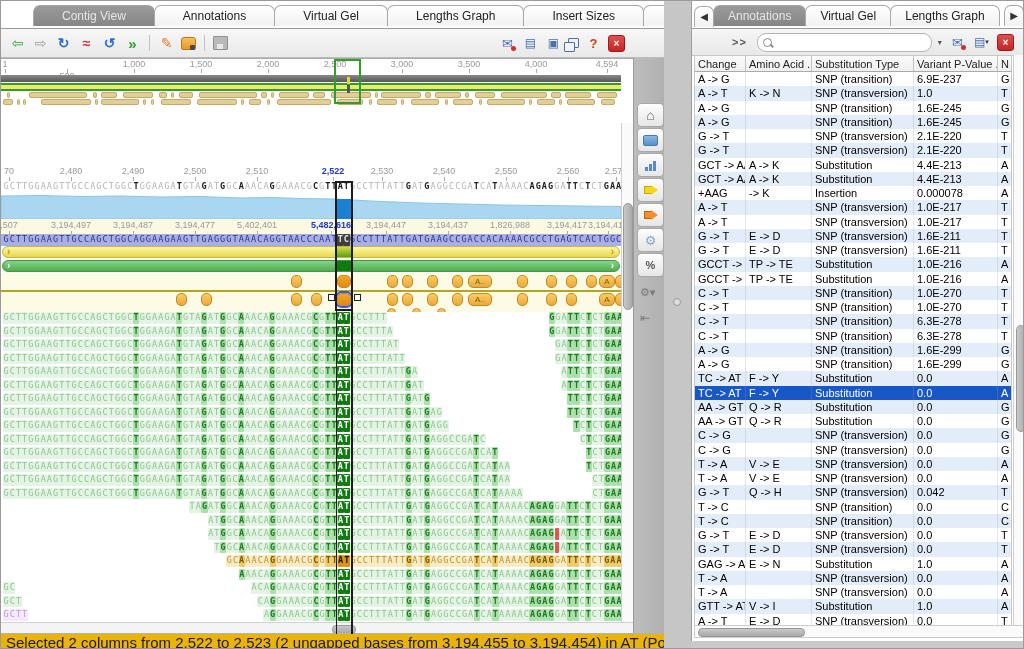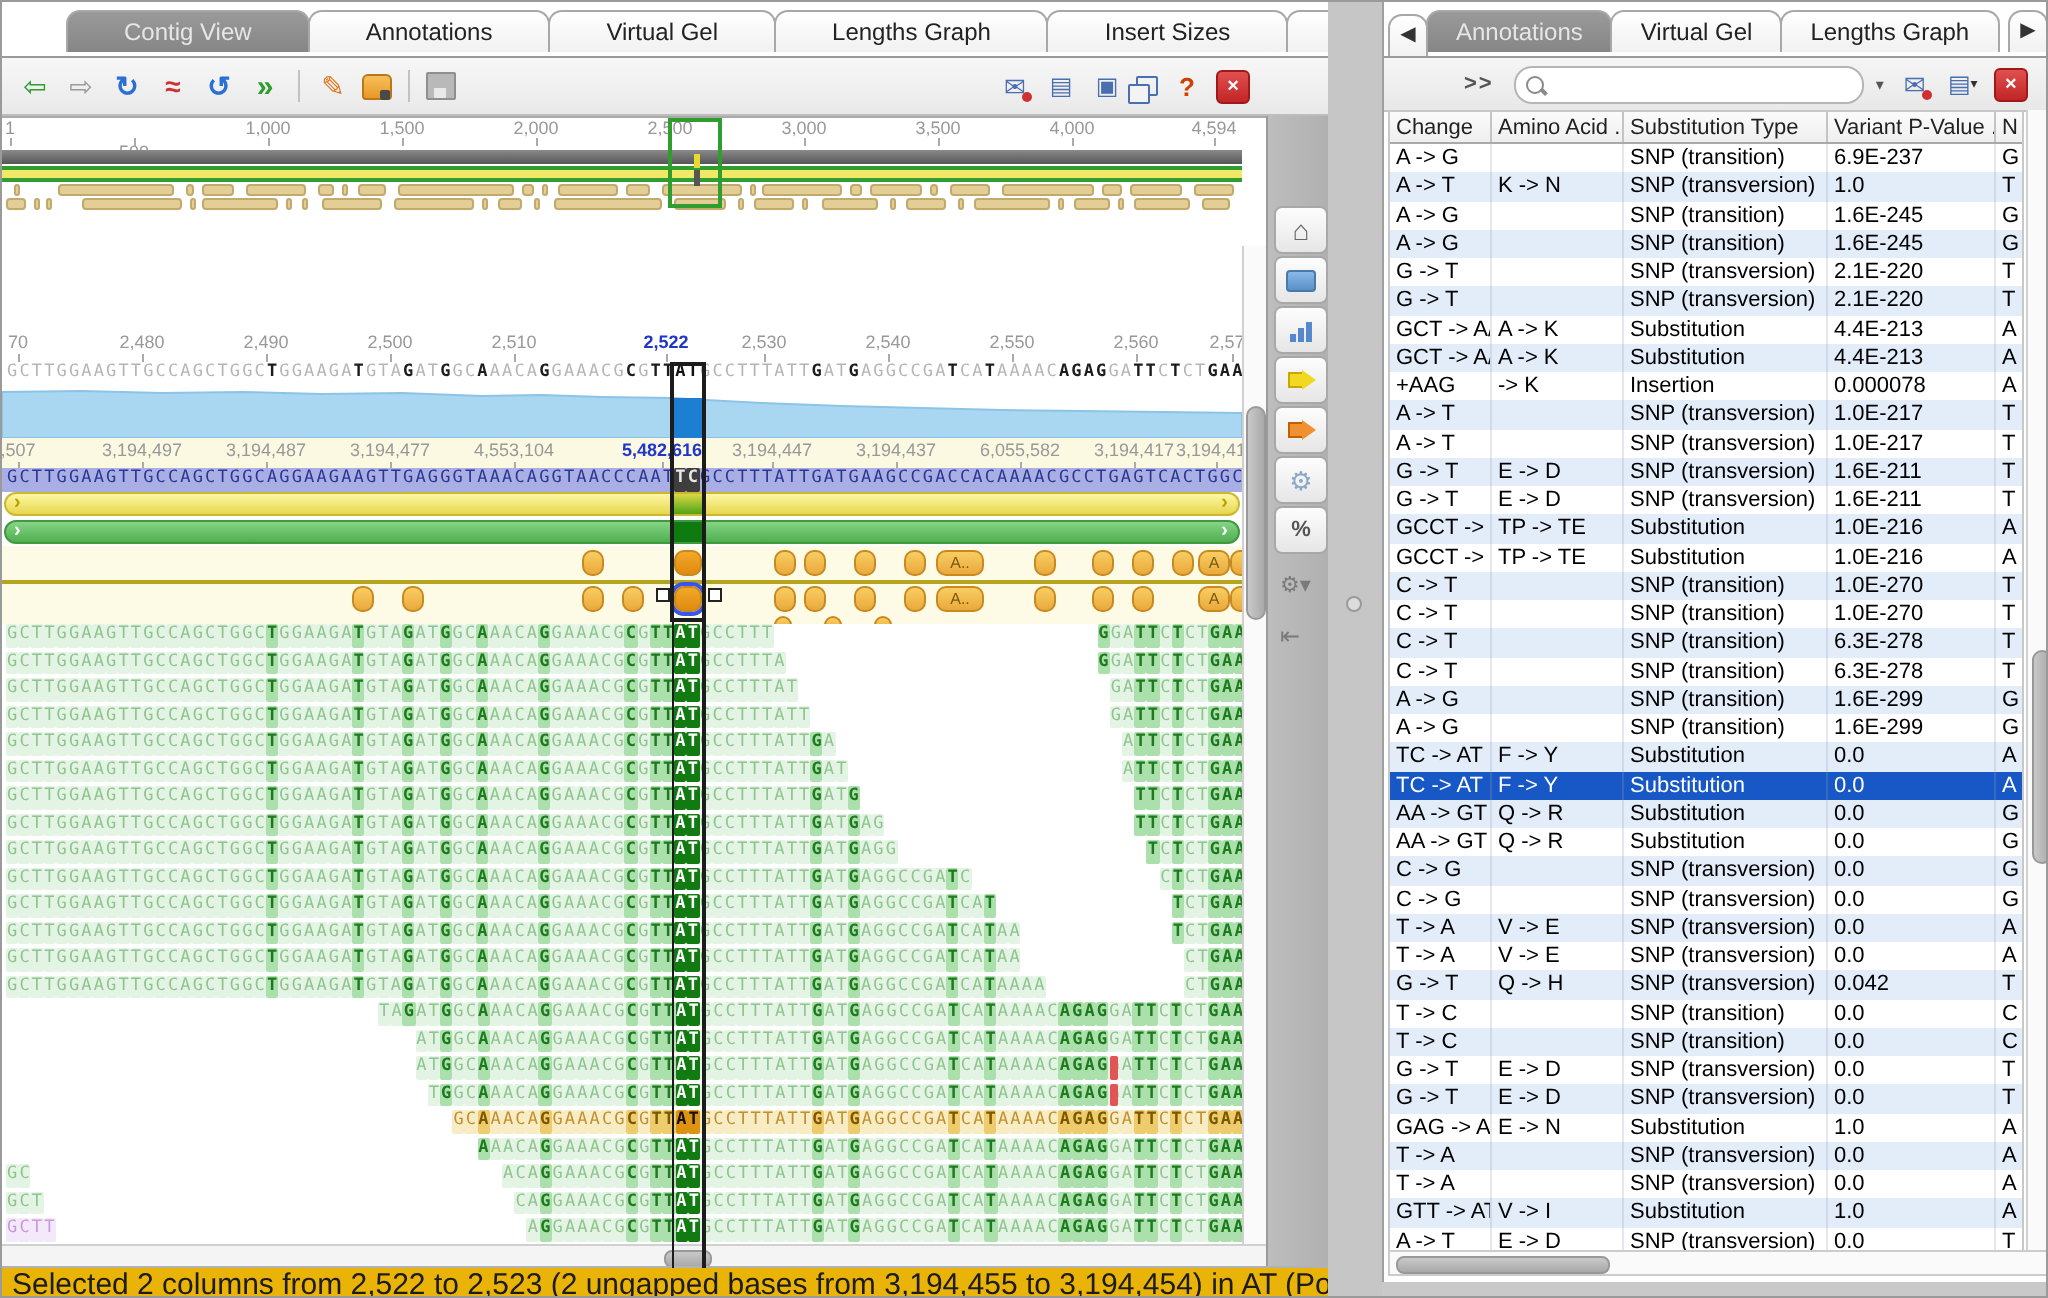--- a/index.html
+++ b/index.html
@@ -277,29 +277,29 @@
 
       <div class="abs" id="refruler" style="left:0;top:160px;width:632px;height:15px;background:#fbf9e2;">
           <span class="rlabel" style="left: 8px; top: 1px;">,507</span>
           <span class="rtick" style="left: 8px; top: 12px;"></span>
           <span class="rlabel" style="left: 70px; top: 1px;">3,194,497</span>
           <span class="rtick" style="left: 70px; top: 12px;"></span>
           <span class="rlabel" style="left: 132px; top: 1px;">3,194,487</span>
           <span class="rtick" style="left: 132px; top: 12px;"></span>
           <span class="rlabel" style="left: 194px; top: 1px;">3,194,477</span>
           <span class="rtick" style="left: 194px; top: 12px;"></span>
-          <span class="rlabel" style="left: 256px; top: 1px;">4,553,104</span>
+          <span class="rlabel" style="left: 256px; top: 1px;">5,402,401</span>
           <span class="rtick" style="left: 256px; top: 12px;"></span>
           <span class="rlabel blue" style="left: 330px; top: 1px;">5,482,616</span>
           <span class="rtick" style="left: 330px; top: 12px;"></span>
           <span class="rlabel" style="left: 385px; top: 1px;">3,194,447</span>
           <span class="rtick" style="left: 385px; top: 12px;"></span>
           <span class="rlabel" style="left: 447px; top: 1px;">3,194,437</span>
           <span class="rtick" style="left: 447px; top: 12px;"></span>
-          <span class="rlabel" style="left: 509px; top: 1px;">6,055,582</span>
+          <span class="rlabel" style="left: 509px; top: 1px;">1,826,988</span>
           <span class="rtick" style="left: 509px; top: 12px;"></span>
           <span class="rlabel" style="left: 566px; top: 1px;">3,194,417</span>
           <span class="rtick" style="left: 566px; top: 12px;"></span>
           <span class="rlabel" style="left: 607px; top: 1px;">3,194,410</span>
           <span class="rtick" style="left: 607px; top: 12px;"></span>
         </div>
 
       <div class="abs" id="refseq" style="left:0;top:175px;width:632px;height:12px;">
         <div class="seqrow refs" id="refseqrow" style="top:0;">
             <span style="position: absolute; left: 0px; top: 0px; white-space: nowrap;"><span class="c">G</span><span class="c">C</span><span class="c">T</span><span class="c">T</span><span class="c">G</span><span class="c">G</span><span class="c">A</span><span class="c">A</span><span class="c">G</span><span class="c">T</span><span class="c">T</span><span class="c">G</span><span class="c">C</span><span class="c">C</span><span class="c">A</span><span class="c">G</span><span class="c">C</span><span class="c">T</span><span class="c">G</span><span class="c">G</span><span class="c">C</span><span class="c">A</span><span class="c">G</span><span class="c">G</span><span class="c">A</span><span class="c">A</span><span class="c">G</span><span class="c">A</span><span class="c">A</span><span class="c">G</span><span class="c">T</span><span class="c">T</span><span class="c">G</span><span class="c">A</span><span class="c">G</span><span class="c">G</span><span class="c">G</span><span class="c">T</span><span class="c">A</span><span class="c">A</span><span class="c">A</span><span class="c">C</span><span class="c">A</span><span class="c">G</span><span class="c">G</span><span class="c">T</span><span class="c">A</span><span class="c">A</span><span class="c">C</span><span class="c">C</span><span class="c">C</span><span class="c">A</span><span class="c">A</span><span class="c">T</span><span class="c s">T</span><span class="c s">C</span><span class="c">G</span><span class="c">C</span><span class="c">C</span><span class="c">T</span><span class="c">T</span><span class="c">T</span><span class="c">A</span><span class="c">T</span><span class="c">T</span><span class="c">G</span><span class="c">A</span><span class="c">T</span><span class="c">G</span><span class="c">A</span><span class="c">A</span><span class="c">G</span><span class="c">C</span><span class="c">C</span><span class="c">G</span><span class="c">A</span><span class="c">C</span><span class="c">C</span><span class="c">A</span><span class="c">C</span><span class="c">A</span><span class="c">A</span><span class="c">A</span><span class="c">A</span><span class="c">C</span><span class="c">G</span><span class="c">C</span><span class="c">C</span><span class="c">T</span><span class="c">G</span><span class="c">A</span><span class="c">G</span><span class="c">T</span><span class="c">C</span><span class="c">A</span><span class="c">C</span><span class="c">T</span><span class="c">G</span><span class="c">G</span><span class="c">C</span><span class="c">T</span><span class="c">G</span></span>

